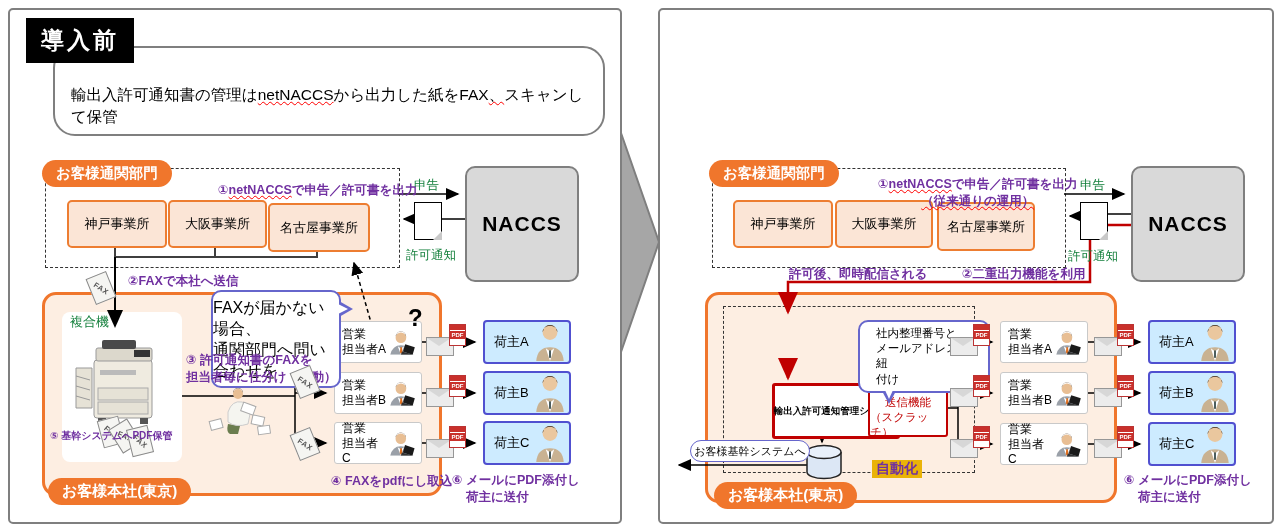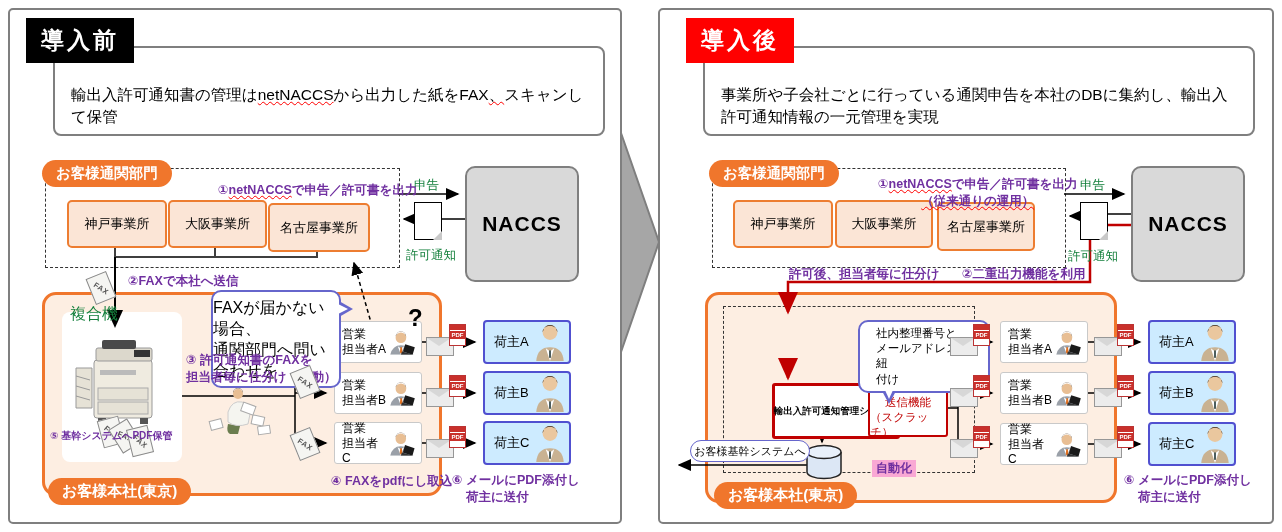--- a/index.html
+++ b/index.html
@@ -2,21 +2,21 @@
 <html><head>
 <meta charset="utf-8">
 <style>
   html,body{margin:0;padding:0;background:#fff;}
   #canvas{position:relative;width:1282px;height:532px;background:#fff;overflow:hidden;
           font-family:"Liberation Sans","DejaVu Sans",sans-serif;color:#000;}
   .panel{position:absolute;background:#fff;border:2px solid #7f7f7f;border-radius:5px;z-index:0;}
   .title-badge{position:absolute;color:#fff;font-size:23px;font-weight:bold;letter-spacing:3px;
                padding:7px 15px;z-index:6;}
   .desc-box{position:absolute;top:46px;height:90px;background:#fff;border:2px solid #7f7f7f;
-            border-radius:8px;box-sizing:border-box;padding:36px 14px 0 16px;font-size:15.5px;
+            border-radius:22px;box-sizing:border-box;padding:36px 14px 0 16px;font-size:15.5px;
             line-height:1.45;z-index:4;}
   .wavy{text-decoration:underline;text-decoration-style:wavy;text-decoration-color:#f00;text-decoration-thickness:1px;}
   .dept-badge{position:absolute;background:#F0762C;color:#fff;font-weight:bold;font-size:14.5px;
               padding:4px 14px;border-radius:14px;z-index:5;white-space:nowrap;}
   .dashed-box{position:absolute;border:1.5px dashed #333;z-index:1;}
   .office{position:absolute;background:#FBE5D6;border:2px solid #ED7D31;border-radius:5px;
           display:flex;align-items:center;justify-content:center;font-size:13px;z-index:3;}
   .plabel{position:absolute;color:#7030A0;font-size:12.5px;font-weight:bold;white-space:nowrap;z-index:4;line-height:1.35;}
   .blabel{position:absolute;color:#15803d;font-size:12.5px;white-space:nowrap;z-index:4;}
   .naccs{position:absolute;background:#D9D9D9;border:2.5px solid #7f7f7f;border-radius:10px;
@@ -64,21 +64,21 @@
   .edi-logo::before{content:"";display:inline-block;width:9px;height:3px;background:#2E75B6;
            transform:skewX(-35deg);margin-right:2px;vertical-align:3px;}
   .edi-sub{font-weight:bold;font-size:11.5px;color:#17335C;}
   .sysbox{position:absolute;background:#fff;border:3px solid #C00000;border-radius:3px;z-index:3;
           display:flex;align-items:center;justify-content:center;font-size:9.5px;font-weight:bold;white-space:nowrap;}
   .mailbox{position:absolute;background:#fff;border:2.5px solid #C00000;border-radius:3px;z-index:3;
           display:flex;flex-direction:column;align-items:center;justify-content:center;color:#C00000;
           font-size:11.5px;line-height:1.3;}
   .backbone{position:absolute;background:#fff;border:1.5px solid #6666CC;border-radius:11px;
           display:flex;align-items:center;justify-content:center;font-size:11px;z-index:5;white-space:nowrap;}
-  .automation{position:absolute;color:#7030A0;font-size:12px;font-weight:bold;background:#f9a8d4;
+  .automation{position:absolute;color:#7030A0;font-size:14px;font-weight:bold;background:#eab308;
           padding:0 4px;z-index:3;font-family:Liberation Mono, monospace;}
   svg.lines{position:absolute;left:0;top:0;z-index:2;pointer-events:none;}
   .iconwrap{position:absolute;z-index:4;}
   .indent2{padding-left:14px;}
 </style>
 </head>
 <body>
 
 <svg width="0" height="0" style="position:absolute">
   <defs>
@@ -214,21 +214,21 @@
   <div class="blabel" style="left:414px;top:177px">申告</div>
   <div class="doc" style="left:414px;top:202px"></div>
   <div class="blabel" style="left:406px;top:247px">許可通知</div>
   <div class="naccs" style="left:465px;top:166px;width:110px;height:112px">NACCS</div>
 
   <div class="plabel" style="left:128px;top:273px">②FAXで本社へ送信</div>
   <div class="fax-paper" style="left:90px;top:274px;transform:rotate(-22deg)">
       <span>FAX</span>
     </div>
 
-  <div class="blabel" style="left:70px;top:304px;font-size:16px;z-index:4">複合機</div>
+  <div class="blabel" style="left:70px;top:313px;font-size:13px;z-index:4">複合機</div>
   <svg class="iconwrap" style="left:72px;top:330px" width="100" height="104">
       <use href="#sym-printer"></use>
     </svg>
   <div class="fax-paper" style="left:100px;top:418px;transform:rotate(-15deg)">
       <span>FAX</span>
     </div>
   <div class="fax-paper" style="left:114px;top:422px;transform:rotate(-32deg)">
       <span>FAX</span>
     </div>
   <div class="fax-paper" style="left:129px;top:427px;transform:rotate(-14deg)">
@@ -324,42 +324,36 @@
       </svg>
   </div>
 
   <div class="plabel" style="left:331px;top:473px">④ FAXをpdfにし取込</div>
   <div class="plabel" style="left:452px;top:472px">
     <div>⑥ メールにPDF添付し</div>
     <div class="indent2">荷主に送付</div>
   </div>
   <div class="hq-badge" style="left:48px;top:478px">お客様本社(東京)</div>
 
-  <div class="title-badge" style="left:686px;top:18px;background:#FF0000">
-    <span>導入後</span>
-  </div>
-  <div class="desc-box" style="left:703px;width:552px">
-    <span>事業所や子会社ごとに行っている通関申告を本社のDBに集約し、輸出入許可通知情報の一元管理を実現</span>
-  </div>
 
   <div class="dept-badge" style="left:709px;top:160px">お客様通関部門</div>
   <div class="office" style="left:733px;top:200px;width:96px;height:44px">神戸事業所</div>
   <div class="office" style="left:835px;top:200px;width:94px;height:44px">大阪事業所</div>
   <div class="office" style="left:937px;top:202px;width:94px;height:45px">名古屋事業所</div>
 
   <div class="plabel" style="left:878px;top:176px;text-align:center">
     <div><span>①</span><span class="wavy">netNACCS</span><span>で申告／許可書を出力</span></div>
     <div class="wavy">（従来通りの運用）</div>
   </div>
   <div class="blabel" style="left:1080px;top:177px">申告</div>
   <div class="doc" style="left:1080px;top:202px"></div>
   <div class="blabel" style="left:1068px;top:248px">許可通知</div>
   <div class="naccs" style="left:1131px;top:166px;width:110px;height:112px">NACCS</div>
 
-  <div class="plabel" style="left:789px;top:266px">許可後、担当者毎に仕分け</div>
+  <div class="plabel" style="left:789px;top:266px">許可後、即時配信される</div>
   <div class="plabel" style="left:962px;top:266px">②二重出力機能を利用</div>
 
   <div class="sysbox" style="left:772px;top:383px;width:122px;height:50px">輸出入許可通知管理システム</div>
   <div class="mailbox" style="left:868px;top:383px;width:76px;height:50px">
     <div>メール</div>
     <div>送信機能</div>
     <div>（スクラッチ）</div>
   </div>
   <div class="bubble bubble-down" style="left:858px;top:320px;width:96px;font-size:11.5px;padding:4px 16px">
     <div>社内整理番号と</div>

